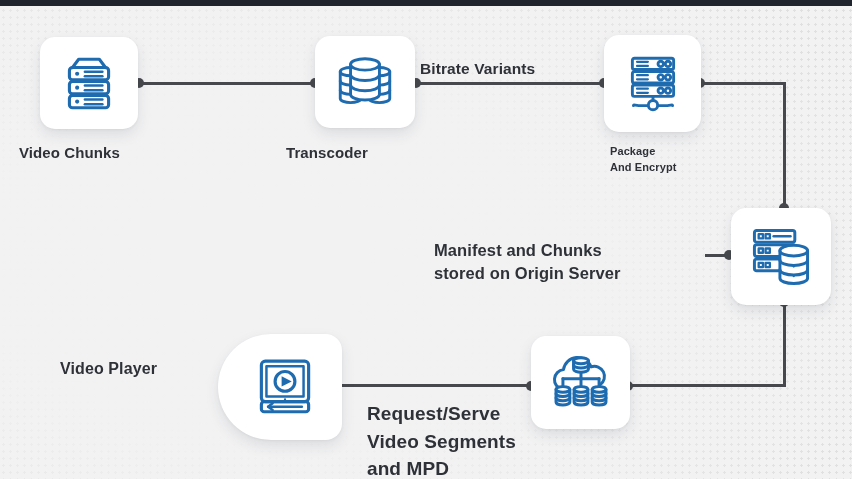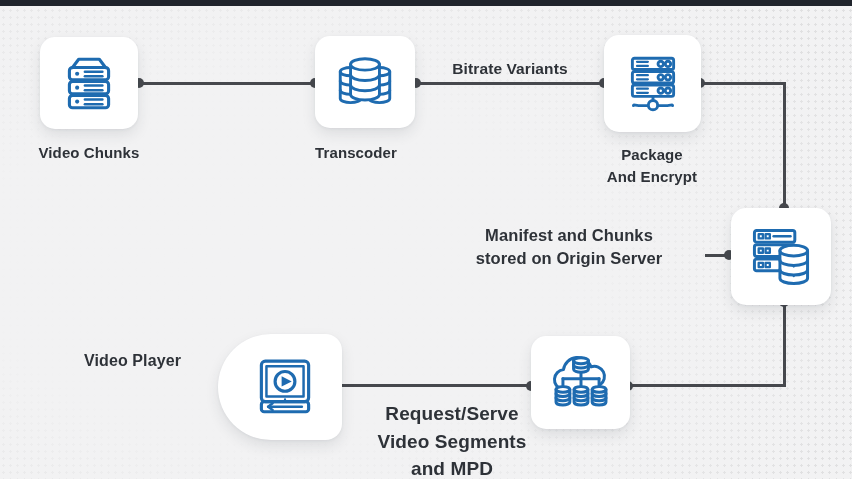--- a/index.html
+++ b/index.html
@@ -42,22 +42,22 @@
     display:flex;align-items:center;justify-content:center;
   }
   .card svg{display:block;}
   .lbl{
     position:absolute;
     font-weight:600;
     color:var(--text);
     white-space:pre-line;
     letter-spacing:.1px;
   }
-  .lbl.center{text-align:center;}
-  .lbl.right{text-align:center;}
+  .lbl.center{}
+  .lbl.right{text-align:left;margin-top:15px;}
   .line{position:absolute;background:var(--line);}
   .h{height:3px;}
   .v{width:3px;}
   .dot{
     position:absolute;width:10px;height:10px;border-radius:50%;
     background:var(--line);
   }
 </style>
 </head>
 <body>
@@ -154,21 +154,21 @@
       <circle cx="39.5" cy="25.5" r="2.6"></circle>
         <circle cx="46.5" cy="25.5" r="2.6"></circle>
       <circle cx="39.5" cy="38.5" r="2.6"></circle>
         <circle cx="46.5" cy="38.5" r="2.6"></circle>
       <path d="M32 44 V48"></path>
       <path d="M13 53 C13 51.5 15 53 18 53 H46 C49 53 51 51.5 51 53"></path>
       <circle cx="32" cy="52.5" r="4.5" fill="#ffffff"></circle>
     </svg>
   </span>
 </div>
-<div class="lbl center" style="left:582px;top:144px;width:140px;font-size:15px;line-height:1.45;">Package
+<div class="lbl center" style="left:610px;top:144px;width:140px;font-size:11px;line-height:1.45;">Package
 And Encrypt</div>
 
 <div class="card" style="left:731px;top:208px;width:100px;height:97px;">
   <span>
     <svg width="68" height="68" viewBox="0 0 64 64" fill="none" stroke="#1e6bb0" stroke-width="2.8" stroke-linecap="round" stroke-linejoin="round">
       <rect x="7" y="7" width="38" height="11" rx="2"></rect>
       <rect x="7" y="20.5" width="38" height="11" rx="2"></rect>
       <rect x="7" y="34" width="38" height="11" rx="2"></rect>
       <g stroke-width="2.2">
         <rect x="11" y="10.5" width="4" height="4"></rect>
@@ -238,13 +238,13 @@
       <rect x="15.5" y="13.5" width="33" height="27" stroke-width="2.2"></rect>
       <circle cx="32" cy="27" r="8.8"></circle>
       <path d="M29 22.5 L38 27 L29 31.5 Z" fill="#1e6bb0" stroke="none"></path>
       <circle cx="32" cy="43" r="1" fill="#1e6bb0" stroke="none"></circle>
       <rect x="11" y="45" width="42" height="9" rx="2.5"></rect>
       <path d="M47 49.5 H17" stroke-width="2.2"></path>
       <path d="M21 46.5 L17 49.5 L21 52.5" stroke-width="2.2"></path>
     </svg>
   </span>
 </div>
-<div class="lbl center" style="left:60px;top:352px;width:145px;font-size:16px;">Video Player</div>
+<div class="lbl center" style="left:60px;top:360px;width:145px;font-size:16px;">Video Player</div>
 
 </body></html>

